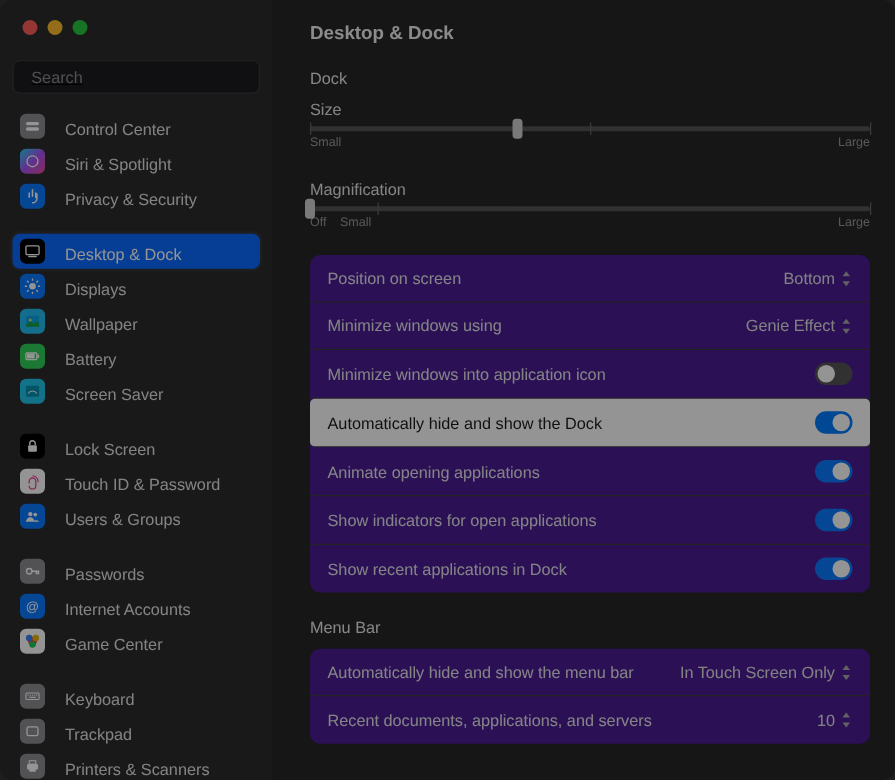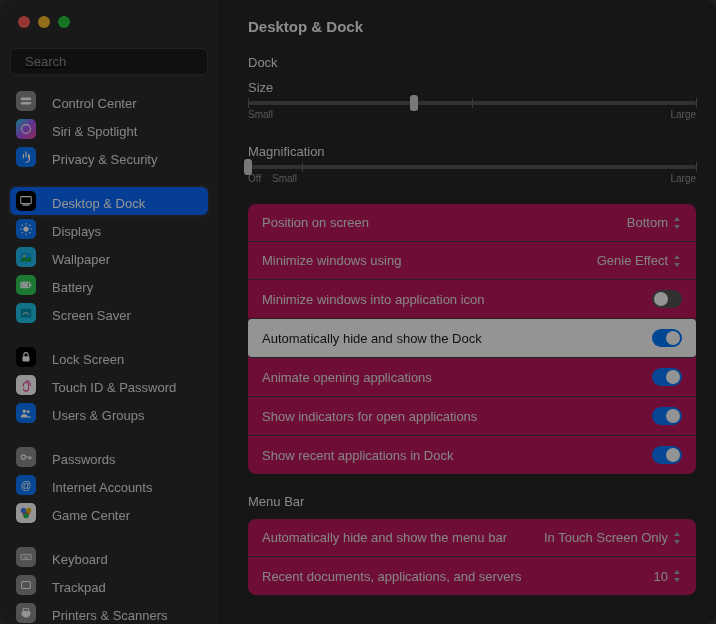--- a/index.html
+++ b/index.html
@@ -37,21 +37,21 @@
 .slider-block { flex:1; }
 .slider-title { font-size: 13px; color: #e4e4e6; margin-bottom: 6px; }
 .slider-track { width:100%; height: 4px; background:#555; border-radius:2px; position:relative; }
 .slider-tick { position:absolute; top:-3px; bottom:-3px; width:1px; background:#666; }
 .slider-thumb { position:absolute; top:-6px; width:8px; height:16px; background:#d0d0d2; border-radius:3px; transform: translateX(-50%);}
 .slider-minmax { display:flex; justify-content:space-between; font-size:10px; color:#9a9a9c; margin-top:4px;}
 .mag-labels { display:flex; font-size:10px; color:#9a9a9c; margin-top:4px;}
 .mag-labels .off{ width:24px;}
 .mag-labels .rest{ flex:1; display:flex; justify-content:space-between;}
 
-.panel { background: #be185d; border-radius: 8px; overflow: hidden; margin-bottom: 20px;}
+.panel { background: #4c1d95; border-radius: 8px; overflow: hidden; margin-bottom: 20px;}
 .row { display:flex; align-items:center; justify-content:space-between; padding: 10px 14px; font-size: 13px; color:#e4e4e6; border-bottom: 1px solid #3d3d3f; min-height: 38px;}
 .row:last-child { border-bottom: none; align-items: center; }
 .row.highlight { background: #ffffff; color: #1d1d1f; position: relative; z-index: 60; border-radius:4px; }
 .row.highlight .row-label   { color: #1d1d1f; }
 
 .pop-value { display:flex; align-items:center; gap:4px; color:#e0e0e2; font-size:13px;}
 .pop-arrows { width:10px; height:14px; position:relative; }
 .pop-arrows::before,.pop-arrows::after{content:"";position:absolute;left:2px;width:0;height:0;border-left:3px solid transparent;border-right:3px solid transparent;}
 .pop-arrows::before{top:1px;border-bottom:4px solid #aaa;}
 .pop-arrows::after{bottom:1px;border-top:4px solid #aaa;}

